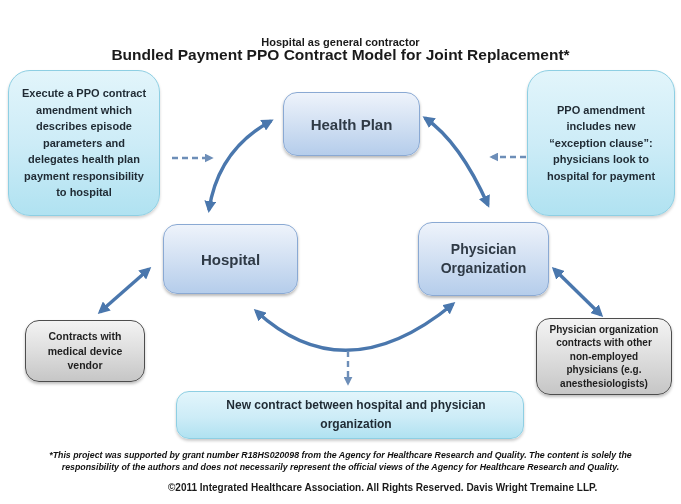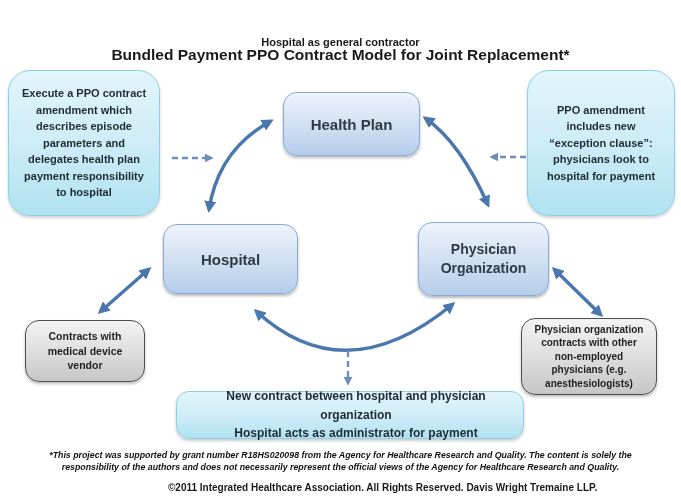--- a/index.html
+++ b/index.html
@@ -53,21 +53,21 @@
     background:linear-gradient(180deg,#f3f3f3 0%,#e0e0e0 45%,#c6c6c6 100%);
     box-shadow:0 2px 3px rgba(0,0,0,0.25);
     font-weight:600;color:#1f1f1f;padding:4px 8px;
   }
   #box-left-note{left:8px;top:70px;width:152px;height:146px;}
   #box-right-note{left:527px;top:70px;width:148px;height:146px;}
   #box-health-plan{left:283px;top:92px;width:137px;height:64px;}
   #box-hospital{left:163px;top:224px;width:135px;height:70px;}
   #box-physician-org{left:418px;top:222px;width:131px;height:74px;font-size:14px;line-height:1.35;}
   #box-gray-left{left:25px;top:320px;width:120px;height:62px;font-size:10.5px;line-height:1.4;}
-  #box-gray-right{left:521px;top:318px;width:136px;height:77px;font-size:10px;line-height:1.35;}
+  #box-gray-right{left:536px;top:318px;width:136px;height:77px;font-size:10px;line-height:1.35;}
   #box-bottom-note{left:176px;top:391px;width:348px;height:48px;}
   .footnote{
     position:absolute;left:40px;top:449px;width:601px;
     text-align:center;font-size:8.8px;font-style:italic;font-weight:700;
     line-height:1.4;color:#111111;
   }
   .copyright{
     position:absolute;right:13px;top:482px;width:500px;
     font-size:10px;font-weight:600;color:#1a1a1a;
   }
@@ -107,21 +107,20 @@
   <div class="box node-gray" id="box-gray-left">
     <span>Contracts with medical device vendor</span>
   </div>
 
   <div class="box node-gray" id="box-gray-right">
     <span>Physician organization contracts with other non-employed physicians (e.g. anesthesiologists)</span>
   </div>
 
   <div class="box note-cyan-wide" id="box-bottom-note">
     <div>New contract between hospital and physician organization</div>
-    <div>Hospital acts as administrator for payment</div>
   </div>
 
   <svg class="arrows" viewBox="0 0 681 504">
     <defs>
       <marker id="ah-solid" viewBox="0 0 10 10" refX="7.5" refY="5" markerWidth="12" markerHeight="12" markerUnits="userSpaceOnUse" orient="auto-start-reverse">
         <path d="M0,0 L10,5 L0,10 z" fill="#4a77ad"></path>
       </marker>
       <marker id="ah-dash" viewBox="0 0 10 10" refX="7" refY="5" markerWidth="9" markerHeight="9" markerUnits="userSpaceOnUse" orient="auto-start-reverse">
         <path d="M0,0 L10,5 L0,10 z" fill="#6d8eb8"></path>
       </marker>

